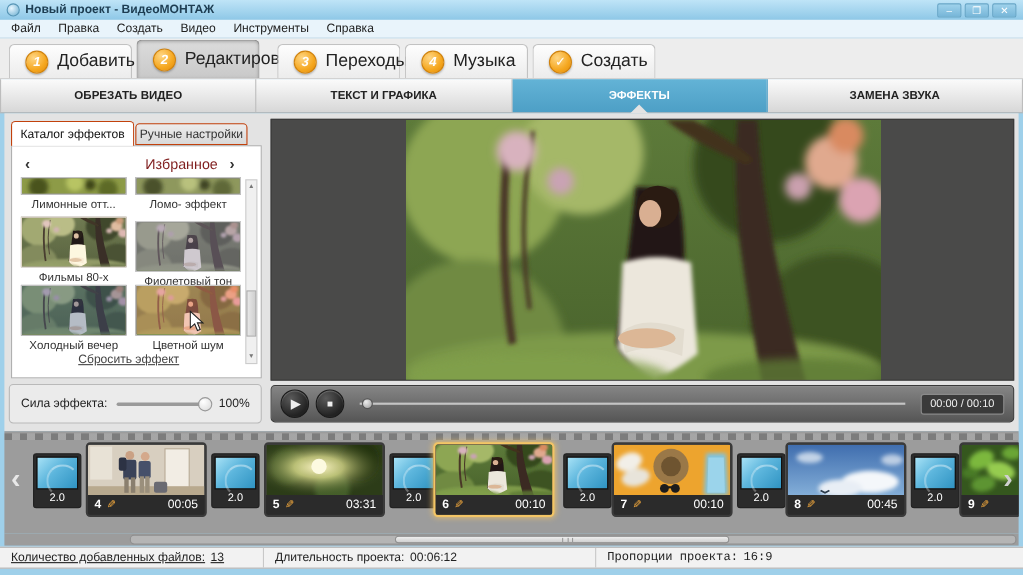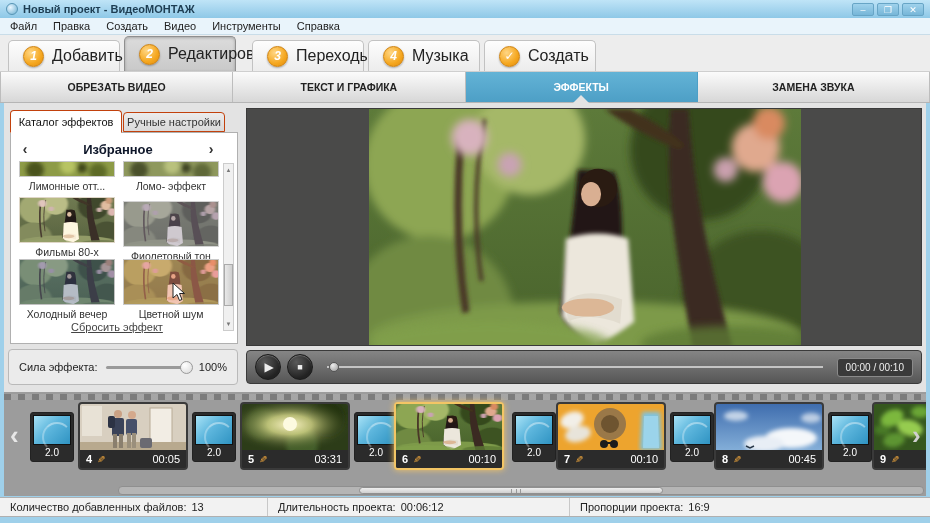--- a/index.html
+++ b/index.html
@@ -57,21 +57,21 @@
   
   .panel-tab { position:absolute; top:7px; height:23px; border:1px solid #c2410c;
     border-radius:4px 4px 0 0; font-size:11px; display:flex; align-items:center; justify-content:center; }
   .panel-tab.active { left:6px; width:112px; background:#fff; border-bottom:1px solid #fff; z-index:2; color:#111; }
   .panel-tab.inactive { left:119px; width:102px; background:linear-gradient(#ececec,#d9d9d9); color:#333; top:9px; height:20px; }
   .panel-body { position:absolute; left:6px; top:29px; width:228px; height:212px;
     background:#fff; border:1px solid #b0b0b0; }
   .cat-header { position:absolute; left:1px; top:5px; width:212px; height:22px;
     display:flex; align-items:center; }
   .cat-arrow { width:26px; text-align:center; font-size:14px; font-weight:bold; color:#333; }
-  .cat-title { flex:1; text-align:center; font-size:13px; font-weight:bold; color:#0f172a; }
+  .cat-title { flex:1; text-align:right; font-size:13px; font-weight:normal; color:#7f1d1d; }
   .fx-grid { position:absolute; left:8px; top:28px; width:200px; }
   .fx-cell { position:absolute; width:96px; }
   .fx-thumb { width:96px; border:1px solid #c9c9c9; position:relative; overflow:hidden; background:#777; }
   .fx-thumb svg { display:block; }
   .fx-overlay { position:absolute; inset:0; }
   .fx-label { font-size:10.5px; color:#333; text-align:center; margin-top:3px; white-space:nowrap; overflow:hidden; }
   .f-films { filter:sepia(.35) saturate(.8); }
   .f-violet { filter:grayscale(.6) brightness(1.05); }
   .ov-violet { background:rgba(150,120,175,.38); }
   .f-cold { filter:saturate(.7) brightness(.96); }
@@ -145,23 +145,23 @@
   .hscroll-grip { position:absolute; left:50%; top:1px; width:10px; height:4px;
     border-left:1px solid #999; border-right:1px solid #999; }
   .hscroll-grip::after { content:""; position:absolute; left:4px; top:0; height:100%; border-left:1px solid #999; }
 
   
   .statusbar { left:0px; top:497px; width:930px; height:20px; background:#f2f2f2;
     border-top:1px solid #b0b0b0; border-bottom:1px solid #b0b0b0;
     display:flex; align-items:center; font-size:11px; color:#222; }
   .status-item { padding:0 10px; display:flex; gap:5px; height:100%; align-items:center;
     border-right:1px solid #c8c8c8; }
-  .status-item:nth-child(1){ width:268px; }
+  .status-item:nth-child(1){ width:240px;text-decoration:underline; }
   .status-item:nth-child(2){ width:302px; }
-  .status-item:nth-child(3){ border-right:none; }
+  .status-item:nth-child(3){ border-right:none;font-family:Liberation Mono, monospace; }
 
   .cursor-arrow { position:absolute; z-index:50; pointer-events:none; }
 </style>
 </head>
 <body>
 
 <svg width="0" height="0" style="position:absolute">
   <defs>
     <filter id="blur2">
         <feGaussianBlur stdDeviation="2"></feGaussianBlur>

